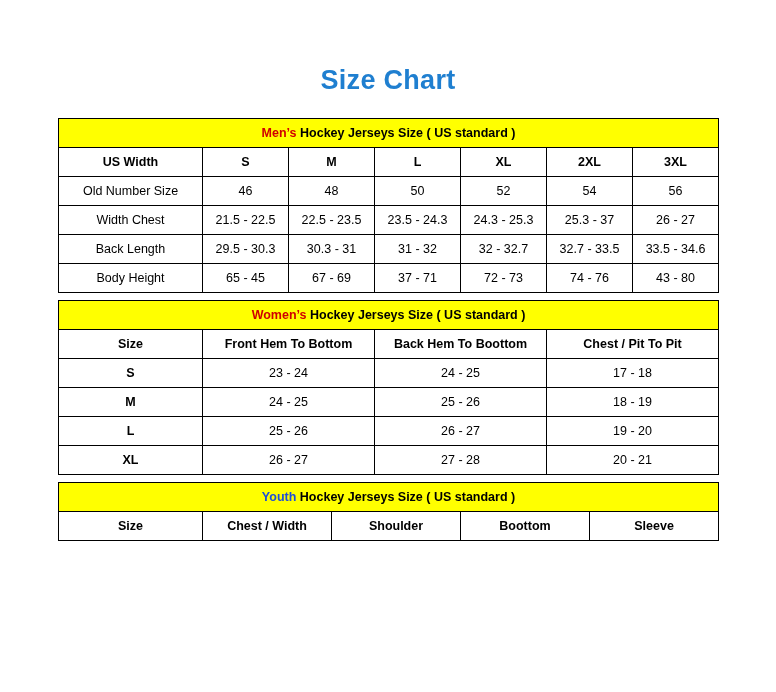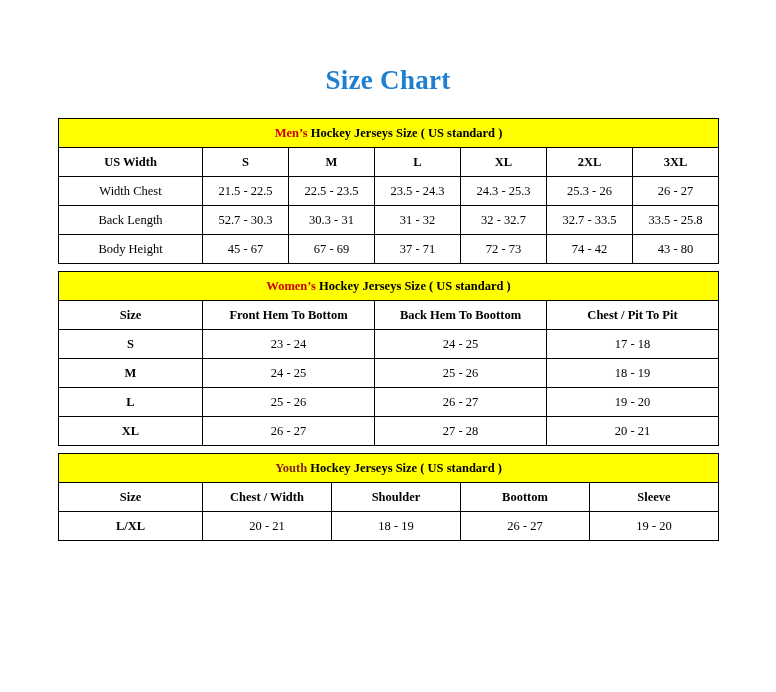--- a/index.html
+++ b/index.html
@@ -11,21 +11,20 @@
     height: 692px;
     background: #ffffff;
     font-family: "Liberation Sans", sans-serif;
     overflow: hidden;
   }
   .page {
     position: relative;
     width: 776px;
     height: 692px;
     box-sizing: border-box;
-    font-family: Liberation Serif, serif;
   }
   .title {
     text-align: center;
     color: #1f7fd0;
     font-size: 27px;
     font-weight: bold;
     padding-top: 65px;
     letter-spacing: 0.3px;
   }
   .chart-wrap {
@@ -47,21 +46,21 @@
     vertical-align: middle;
   }
   td.banner {
     background: #ffff00;
     font-weight: bold;
     font-size: 13.5px;
     height: 30px;
   }
   td.banner .hl-men { color: #d00000; margin-top: 38px; }
   td.banner .hl-women { color: #d00000; }
-  td.banner .hl-youth { color: #7f1d1d; text-align: right; }
+  td.banner .hl-youth { color: #1d4ed8; text-align: right; }
   td.hdr {
     font-weight: bold;
   }
   td.rowlabel {
     font-weight: normal;
   }
   td.sizecell {
     font-weight: bold;
   }
 </style>
@@ -91,44 +90,53 @@
         <tr>
           <td class="hdr">US Width</td>
           <td class="hdr">S</td>
           <td class="hdr">M</td>
           <td class="hdr">L</td>
           <td class="hdr">XL</td>
           <td class="hdr">2XL</td>
           <td class="hdr">3XL</td>
         </tr>
         <tr>
+          <td class="rowlabel">Old Number Size</td>
+          <td>46</td>
+          <td>48</td>
+          <td>50</td>
+          <td>52</td>
+          <td>54</td>
+          <td>56</td>
+        </tr>
+        <tr>
           <td class="rowlabel">Width Chest</td>
           <td>21.5 - 22.5</td>
           <td>22.5 - 23.5</td>
           <td>23.5 - 24.3</td>
           <td>24.3 - 25.3</td>
-          <td>25.3 - 26</td>
+          <td>25.3 - 37</td>
           <td>26 - 27</td>
         </tr>
         <tr>
           <td class="rowlabel">Back Length</td>
-          <td>52.7 - 30.3</td>
+          <td>29.5 - 30.3</td>
           <td>30.3 - 31</td>
           <td>31 - 32</td>
           <td>32 - 32.7</td>
           <td>32.7 - 33.5</td>
-          <td>33.5 - 25.8</td>
+          <td>33.5 - 34.6</td>
         </tr>
         <tr>
           <td class="rowlabel">Body Height</td>
-          <td>45 - 67</td>
+          <td>65 - 45</td>
           <td>67 - 69</td>
           <td>37 - 71</td>
           <td>72 - 73</td>
-          <td>74 - 42</td>
+          <td>74 - 76</td>
           <td>43 - 80</td>
         </tr>
       </tbody>
     </table>
 
     <table class="sizetable" style="margin-top:7px;">
       <colgroup>
         <col style="width:144px">
         <col style="width:172px">
         <col style="width:172px">
@@ -183,24 +191,17 @@
         <tr>
           <td class="banner" colspan="5"><span class="hl-youth">Youth</span><span> Hockey Jerseys Size ( US standard )</span></td>
         </tr>
         <tr>
           <td class="hdr">Size</td>
           <td class="hdr">Chest / Width</td>
           <td class="hdr">Shoulder</td>
           <td class="hdr">Boottom</td>
           <td class="hdr">Sleeve</td>
         </tr>
-        <tr>
-          <td class="sizecell">L/XL</td>
-          <td>20 - 21</td>
-          <td>18 - 19</td>
-          <td>26 - 27</td>
-          <td>19 - 20</td>
-        </tr>
       </tbody>
     </table>
 
   </div>
 </div>
 
 </body></html>

